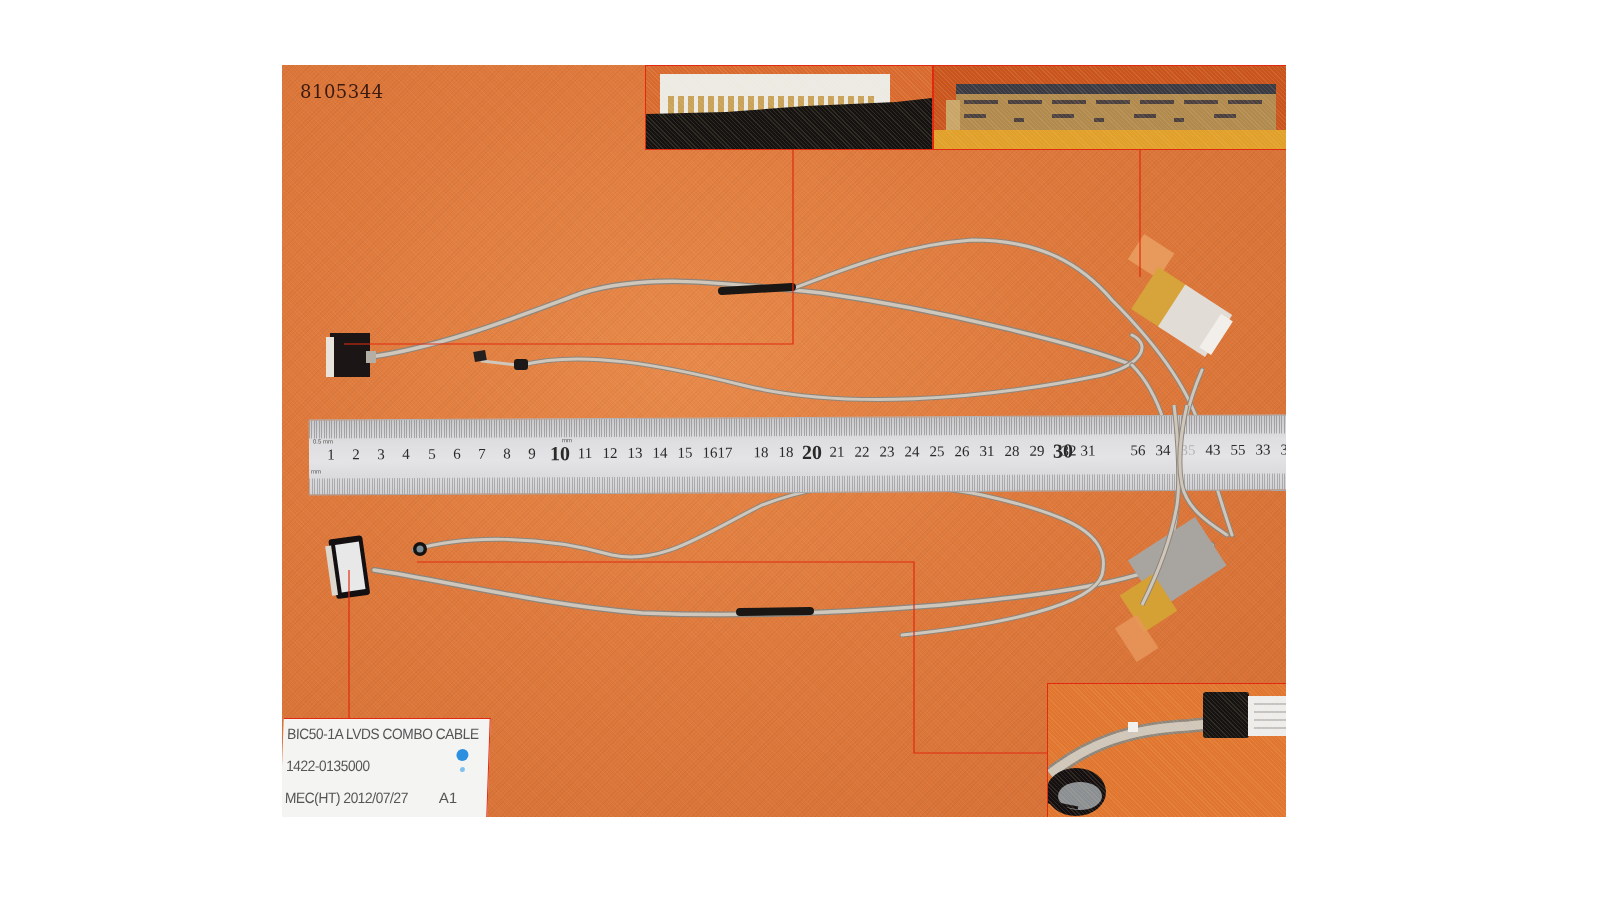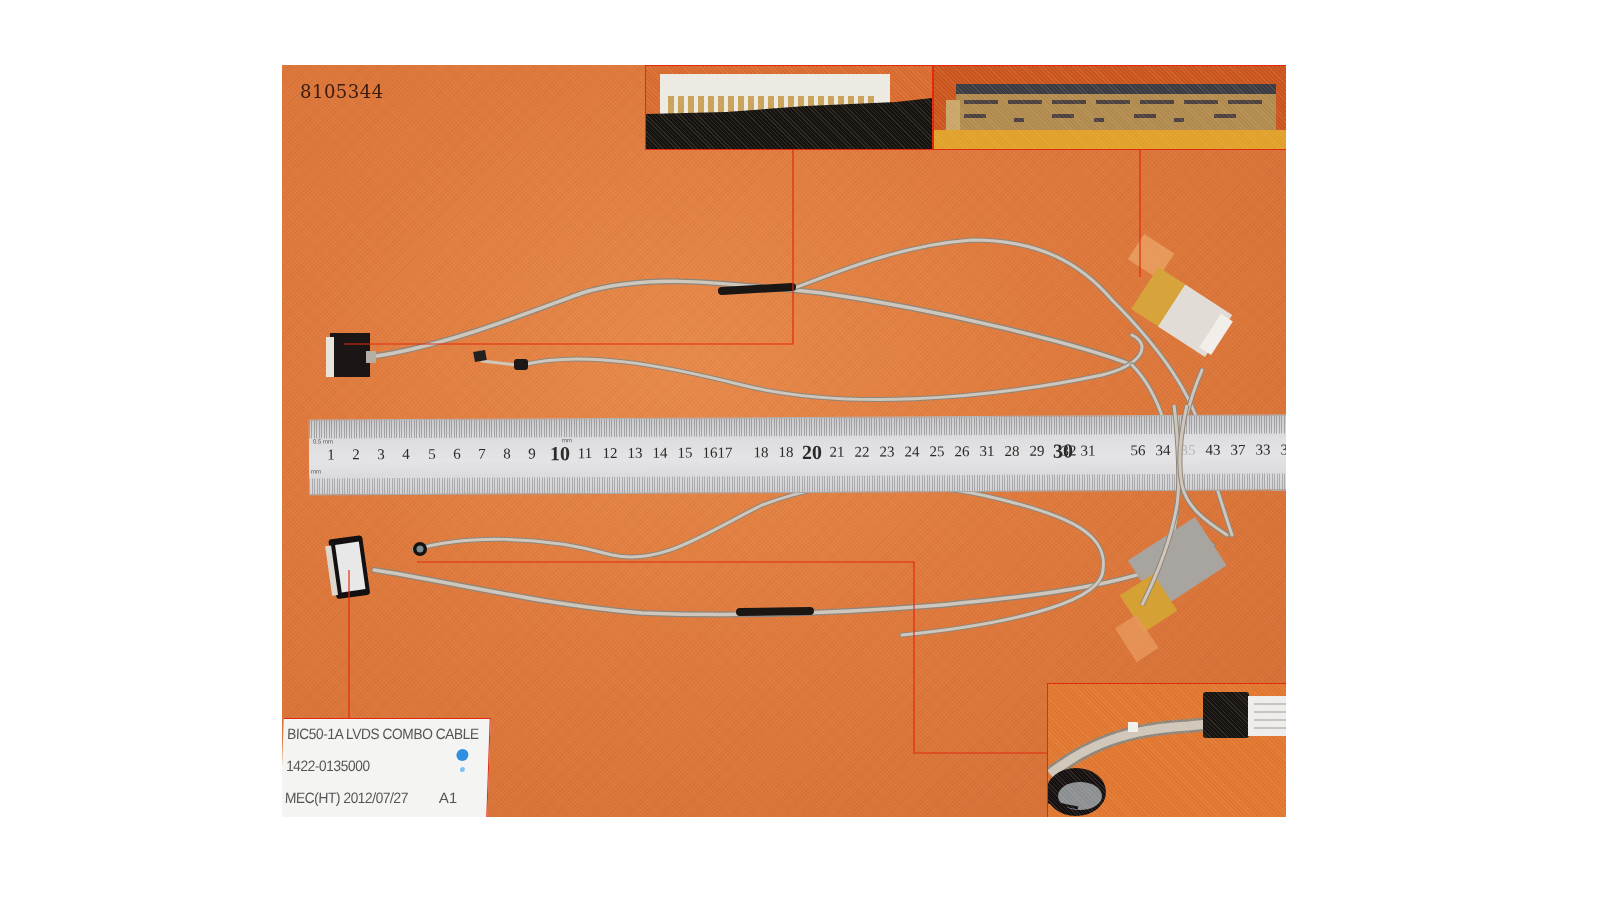--- a/index.html
+++ b/index.html
@@ -186,21 +186,21 @@
       <span class="num" style="left:678px">31</span>
       <span class="num" style="left:703px">28</span>
       <span class="num" style="left:728px">29</span>
       <span class="num big" style="left:754px">30</span>
       <span class="num" style="left:779px">31</span>
       <span class="num" style="left:760px">32</span>
       <span class="num" style="left:829px">56</span>
       <span class="num" style="left:854px">34</span>
       <span class="num" style="left:879px;opacity:0.25">35</span>
       <span class="num" style="left:904px">43</span>
-      <span class="num" style="left:929px">37</span>
+      <span class="num" style="left:929px">55</span>
       <span class="num" style="left:954px">33</span>
       <span class="num" style="left:979px">39</span>
     </div>
   </div>
 
   <svg class="wires" viewBox="0 0 1004 752" style="pointer-events:none">
     <g fill="none">
       <path d="M 892 340 C 897 380 898 420 895 440 C 890 470 880 500 860 540" stroke="#8e867c" stroke-width="5"></path>
       <path d="M 892 340 C 897 380 898 420 895 440 C 890 470 880 500 860 540" stroke="#cfc7bb" stroke-width="3"></path>
       <path d="M 905 340 C 898 370 896 400 900 420 C 905 445 930 460 945 470" stroke="#8e867c" stroke-width="5"></path>

